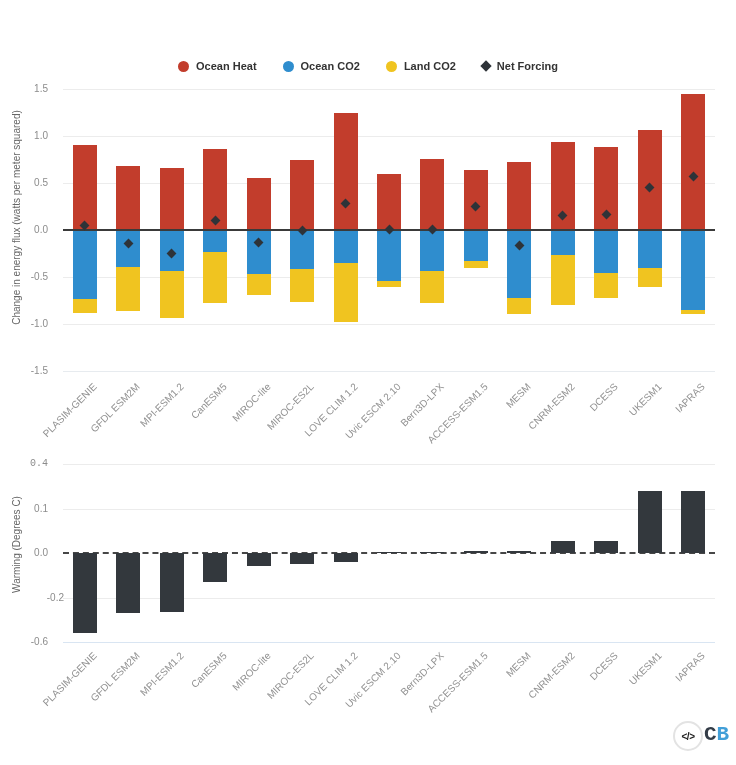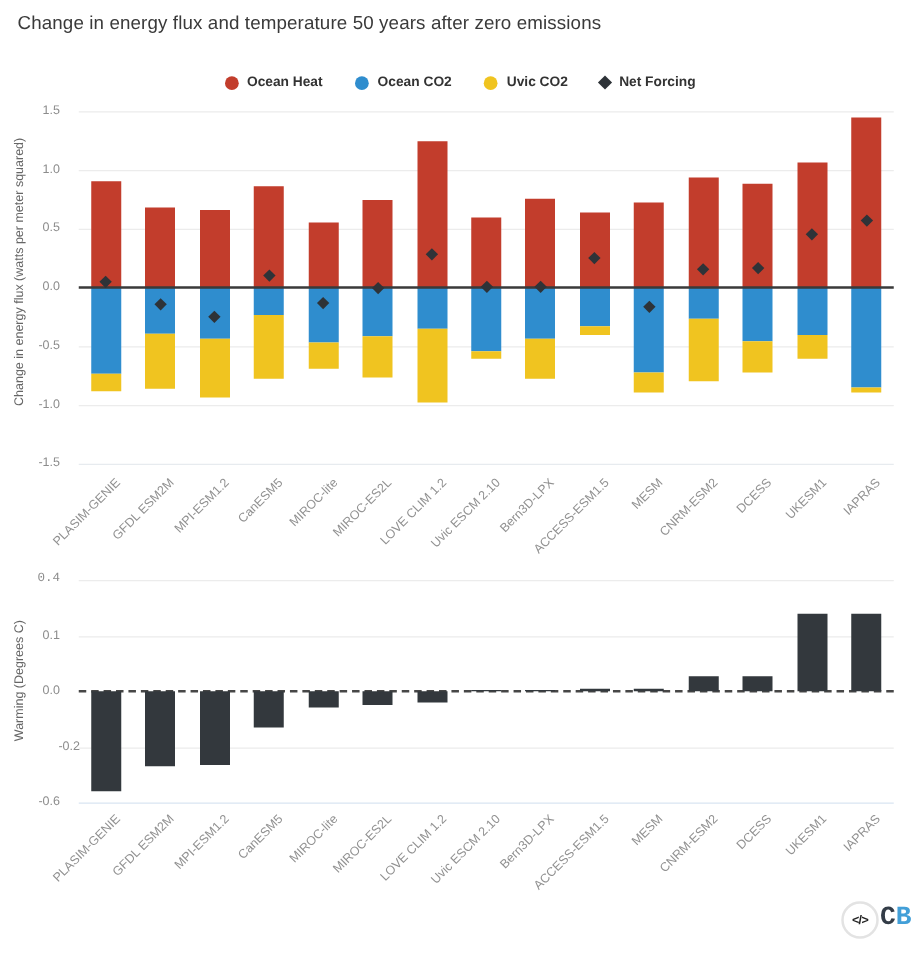--- a/index.html
+++ b/index.html
@@ -44,34 +44,33 @@
   }
   .cb-logo{position:absolute; left:704px; top:721px; font-size:21px;
     font-weight:bold; line-height:28px; letter-spacing:0;font-family:Liberation Mono, monospace;}
   .cb-logo .c{color:#333c47;}
   .cb-logo .b{color:#429fd8;}
 </style>
 </head>
 <body>
 
 <div id="canvas">
-  <div class="title">Change in energy flux and temperature 50 years after zero emissions</div>
 
   <div class="legend" id="legend">
       <div class="legend-item">
         <div class="sw-circle" style="background: rgb(194, 61, 44);"></div>
         <div>Ocean Heat</div>
       </div>
       <div class="legend-item">
         <div class="sw-circle" style="background: rgb(47, 141, 206);"></div>
         <div>Ocean CO2</div>
       </div>
       <div class="legend-item">
         <div class="sw-circle" style="background: rgb(240, 196, 32);"></div>
-        <div>Uvic CO2</div>
+        <div>Land CO2</div>
       </div>
       <div class="legend-item">
         <div class="sw-diamond" style="background: rgb(46, 51, 56);"></div>
         <div>Net Forcing</div>
       </div>
     </div>
 
   <div class="axis-title" id="ytitle-top">Change in energy flux (watts per meter squared)</div>
   <div class="axis-title" id="ytitle-bottom">Warming (Degrees C)</div>
 

